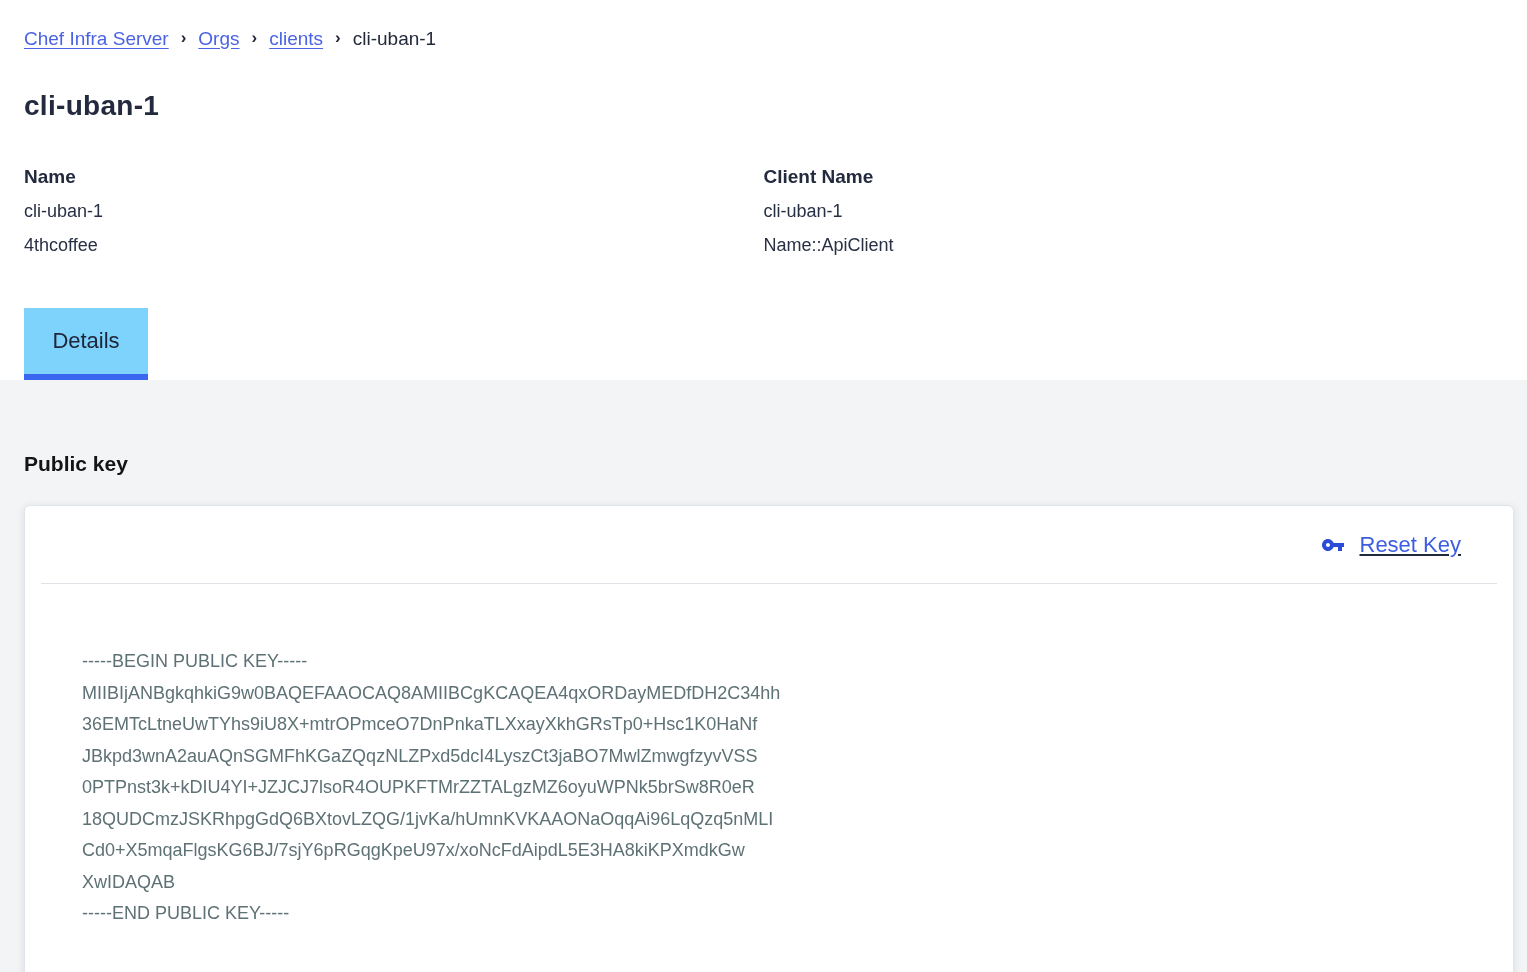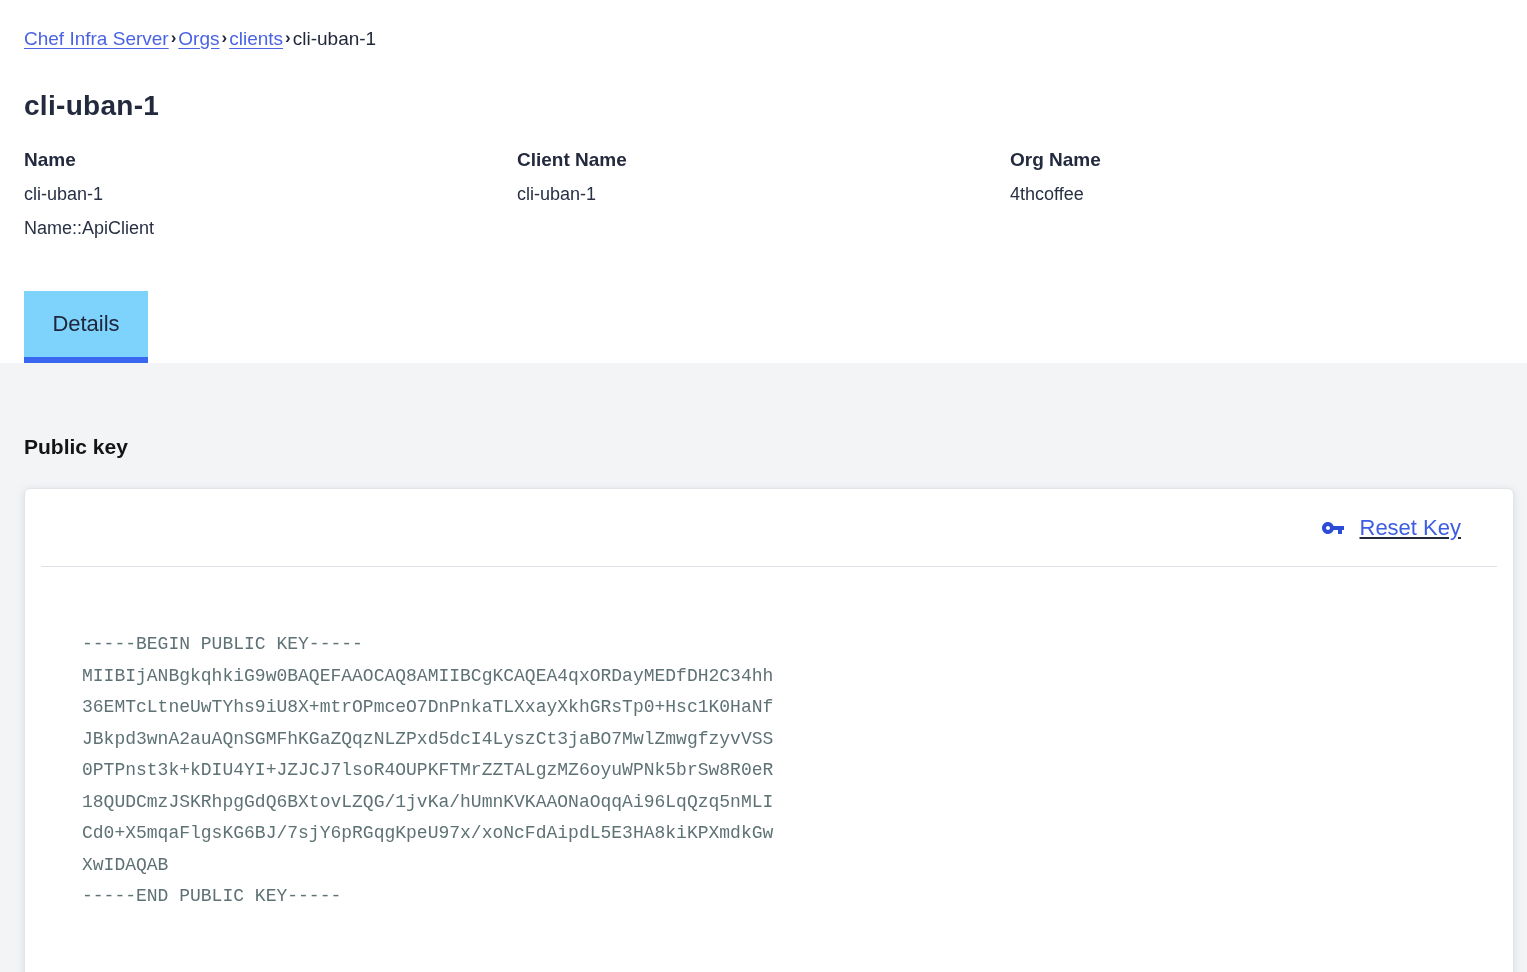--- a/index.html
+++ b/index.html
@@ -9,43 +9,43 @@
     background: #ffffff;
     font-family: "Liberation Sans", sans-serif;
     color: #222939;
     overflow: hidden;
   }
 
   
   .top-area { padding: 27px 24px 0 24px; }
 
   .breadcrumb {
-    display: flex; align-items: center; gap: 2px;
+    display: flex; align-items: center; gap: 12px;
     font-size: 19px; line-height: 24px;
   }
   .breadcrumb a.crumb-link {
     color: #4a63e4; text-decoration: underline; cursor: pointer;
     text-underline-offset: 3px;
   }
   .breadcrumb .crumb-sep {
     color: #222939; font-size: 17px; font-weight: 600;
     transform: translateY(-1px);
   }
   .breadcrumb .crumb-current { color: #222939; }
 
   .page-title {
     margin: 39px 0 0 0;
     font-size: 28px; font-weight: 700;
     color: #232a3e; letter-spacing: 0.3px;
   }
 
   .fields {
     display: grid;
-    grid-template-columns: repeat(3, 1fr);
-    margin-top: 27px;
+    grid-template-columns: repeat(2, 1fr);
+    margin-top: 44px;
   }
   .field-label {
     font-size: 19px; font-weight: 700; color: #232a3e;
   }
   .field-value {
     margin-top: 13px; font-size: 18px; color: #283044;
   }
 
   
   .tabbar { margin-top: 52px; padding-left: 24px; }
@@ -92,21 +92,21 @@
     font-size: 22px; color: #3d5de2;
   }
   .reset-key-btn .key-icon { width: 24px; height: 24px; display: block; }
   .card-divider {
     border: none; border-top: 1px solid #dfe3e7;
     margin: 0 16px;
   }
   .public-key-text {
     margin: 0;
     padding: 62px 30px 0 57px;
-    font-family: Liberation Mono, monospace;
+    font-family: Liberation Sans, sans-serif;
     font-size: 18px;
     line-height: 31.5px;
     color: #5e7174;
     white-space: pre;
   }
 </style>
 </head>
 <body>
 
 <div class="top-area">
@@ -125,21 +125,20 @@
   <div class="fields">
     <div class="field">
       <div class="field-label">Name</div>
       <div class="field-value">cli-uban-1</div>
     </div>
     <div class="field">
       <div class="field-label">Client Name</div>
       <div class="field-value">cli-uban-1</div>
     </div>
     <div class="field">
-      <div class="field-label">Org Name</div>
       <div class="field-value">4thcoffee</div>
     </div>
     <div class="field">
       <div class="field-value">Name::ApiClient</div>
     </div>
   </div>
 </div>
 
 <div class="tabbar">
   <button class="tab">Details</button>

